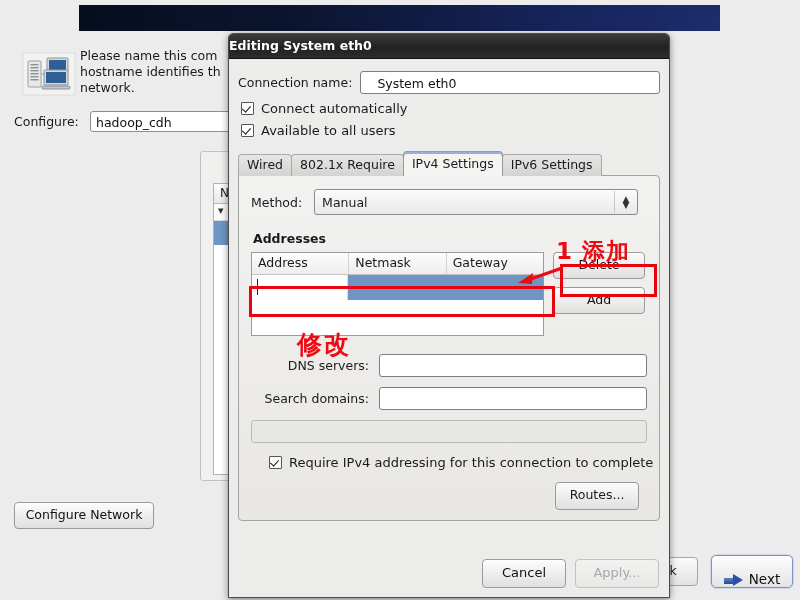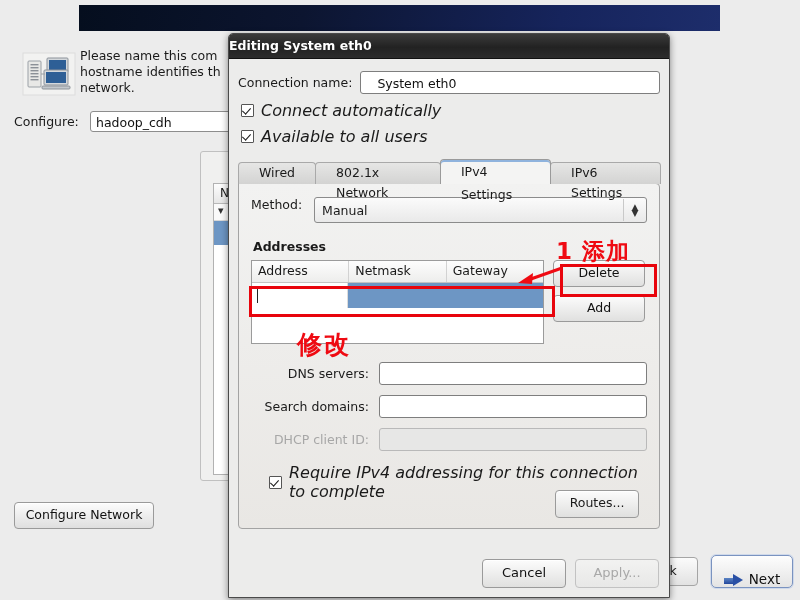--- a/index.html
+++ b/index.html
@@ -103,44 +103,44 @@
   .chk-row{display:flex;align-items:center;margin:7px 0 0 12px;}
   .chkbox{
     width:11px;height:11px;border:1px solid #555;background:#fff;
     border-radius:1px;position:relative;flex:0 0 auto;margin-right:7px;
   }
   .chkbox.on:after{
     content:"";position:absolute;left:2px;top:1px;width:4px;height:7px;
     border:solid #1a1a1a;border-width:0 1.6px 1.6px 0;
     transform:rotate(42deg);
   }
-  .chk-label{font-size:16px;font-style:italic;}
+  .chk-label{font-size:13px;}
 
   
   #tabs{position:relative;margin:14px 9px 0 9px;height:24px;
     display:flex;align-items:flex-end;}
   .tab{
-    height:21px;padding:0 20px;line-height:20px;font-size:12.5px;
+    height:21px;padding:0 8px;line-height:20px;font-size:12.5px;
     border:1px solid #a9a9a9;border-bottom:none;
     border-radius:4px 4px 0 0;
     background:linear-gradient(#e6e6e5,#d3d3d2);
     color:#1a1a1a;margin-right:-1px;position:relative;z-index:1;
   }
   .tab.active{
     height:24px;line-height:23px;background:#f4f4f3;
     border-color:#9a9a9a;z-index:3;
     box-shadow:inset 0 2px 0 #8fb3dd;
     font-size:12.5px;
   }
   #tabpage{
     margin:0 9px;border:1px solid #a3a3a3;border-radius:0 4px 4px 4px;
     background:linear-gradient(#f2f2f1,#e9e7e4);
     height:346px;box-sizing:border-box;position:relative;margin-top:-1px;
   }
-  #method-row{display:flex;align-items:flex-start;margin:13px 12px 0 12px;}
+  #method-row{display:flex;align-items:center;margin:13px 21px 0 12px;}
   #method-label{font-size:12.5px;}
   #method-combo{
     flex:1;margin-left:12px;height:24px;display:flex;align-items:center;
     background:linear-gradient(#fbfbfb,#e9e9e9);
     border:1px solid #8b8b8b;border-radius:3px;
     padding-left:7px;font-size:12.5px;position:relative;
   }
   #spin{
     margin-left:auto;width:22px;height:22px;border-left:1px solid #c9c9c9;
     display:flex;flex-direction:column;align-items:center;justify-content:center;
@@ -268,21 +268,21 @@
     <span class="chkbox on"></span>
     <span class="chk-label">Connect automatically</span>
   </div>
   <div class="chk-row">
     <span class="chkbox on"></span>
     <span class="chk-label">Available to all users</span>
   </div>
 
   <div id="tabs">
     <div class="tab">Wired</div>
-    <div class="tab">802.1x Network</div>
+    <div class="tab">802.1x Require</div>
     <div class="tab active">IPv4 Settings</div>
     <div class="tab">IPv6 Settings</div>
   </div>
 
   <div id="tabpage">
 
     <div id="method-row">
       <span id="method-label">Method:</span>
       <div id="method-combo">
         <span>Manual</span>
@@ -320,21 +320,20 @@
       <span class="flabel">DNS servers:</span>
       <div class="finput"></div>
     </div>
 
     <div class="frow" id="sd-row">
       <span class="flabel">Search domains:</span>
       <div class="finput"></div>
     </div>
 
     <div class="frow" id="dhcp-row">
-      <span class="flabel dim">DHCP client ID:</span>
       <div class="finput dim"></div>
     </div>
 
     <div id="req-row">
       <span class="chkbox on"></span>
       <span class="chk-label">Require IPv4 addressing for this connection to complete</span>
     </div>
 
     <div id="routes">Routes...</div>
   </div>

